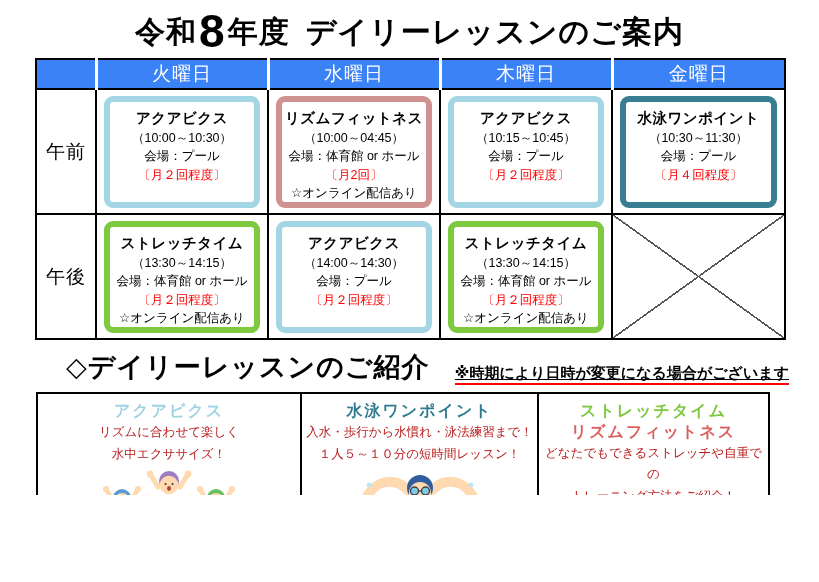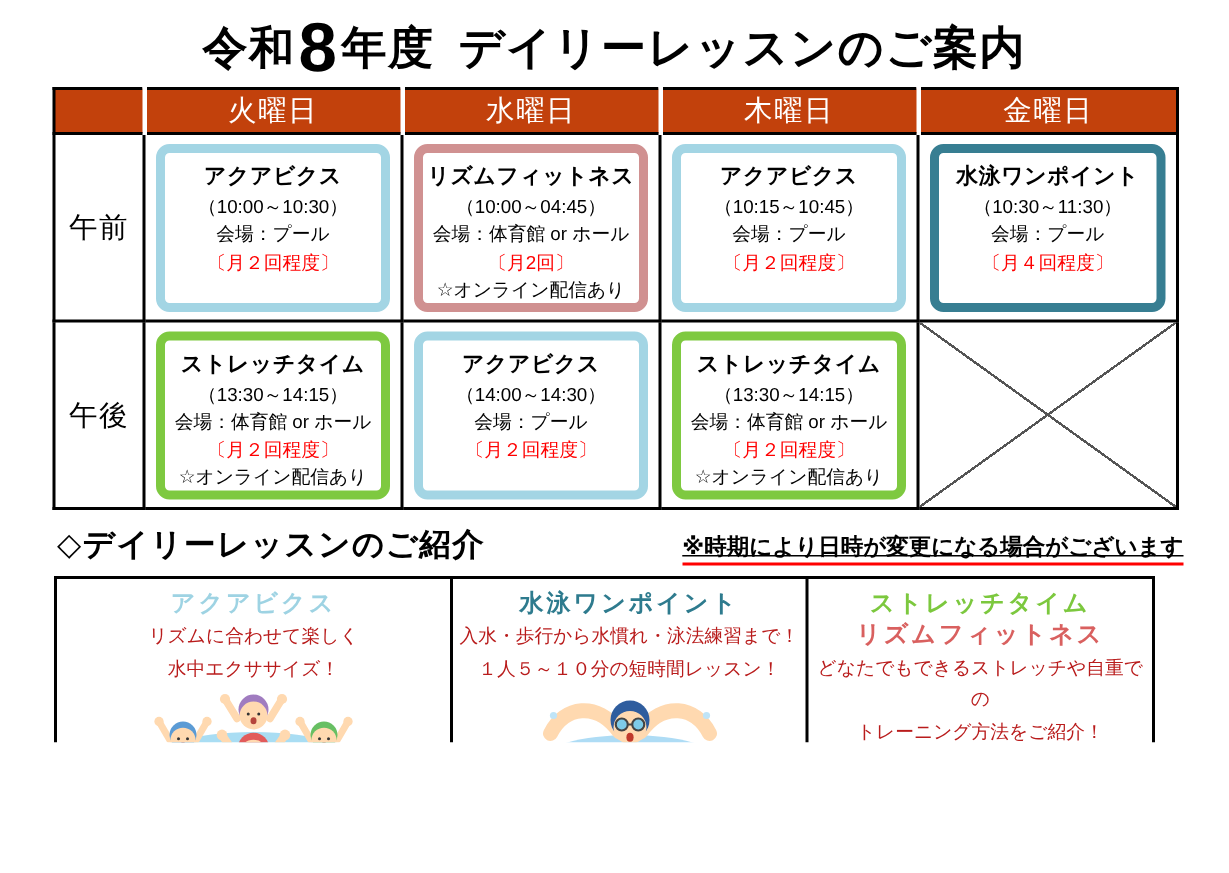--- a/index.html
+++ b/index.html
@@ -7,21 +7,21 @@
   .page { width: 819px; height: 495px; overflow: hidden; position: relative; background: #fff; }
 
   
   .title { height: 46px; margin-top: 8px; text-align: center; font-weight: bold; font-size: 30px; line-height: 46px; letter-spacing: 1px; white-space: nowrap; }
   .t-big { font-size: 46px; vertical-align: -5px; margin: 0 2px; }
   .t-main { margin-left: 16px; }
 
   
   table.schedule { margin: 4px 0 0 35px; border-collapse: collapse; table-layout: fixed; width: 749px; }
   .schedule th, .schedule td { border: 2px solid #000; padding: 0; }
-  .schedule thead th { height: 30px; background: #c2410c; color: #fff; font-size: 19px; font-weight: normal; letter-spacing: 1px; }
+  .schedule thead th { height: 30px; background: #3b82f6; color: #fff; font-size: 19px; font-weight: normal; letter-spacing: 1px; }
   .schedule thead th + th { border-left: 3px solid #fff; }
   .schedule tbody th.rowlabel { font-size: 19px; font-weight: normal; background: #fff; letter-spacing: 1px; }
   .schedule tbody td { height: 125px; vertical-align: middle; }
 
   .lesson { width: calc(100% - 14px); height: 112px; margin: 0 auto; border: 6px solid #999; border-radius: 9px;
             background: #fff; text-align: center; padding-top: 6px; font-size: 12.5px; line-height: 1.48; overflow: hidden; }
   .l-name { font-size: 14.5px; font-weight: bold; letter-spacing: 0.5px; }
   .l-freq { color: #ff0000; }
   .b-lightblue { border-color: #a3d5e4; }
   .b-pink      { border-color: #d09191; }
@@ -30,21 +30,21 @@
 
   td.crossed { position: relative; }
   .cross { position: absolute; inset: 0;
     background:
       linear-gradient(to top right,    transparent calc(50% - 0.8px), #555 calc(50% - 0.8px), #555 calc(50% + 0.8px), transparent calc(50% + 0.8px)),
       linear-gradient(to bottom right, transparent calc(50% - 0.8px), #555 calc(50% - 0.8px), #555 calc(50% + 0.8px), transparent calc(50% + 0.8px));
   }
 
   
   .introhead { display: flex; justify-content: space-between; align-items: flex-end; margin: 9px 30px 7px 38px; }
-  .intro-heading { font-size: 21px; font-weight: bold; letter-spacing: 1px; }
+  .intro-heading { font-size: 27px; font-weight: bold; letter-spacing: 1px; margin-left: 28px; }
   .notice { font-size: 15px; font-weight: bold; text-decoration: underline; border-bottom: 2px solid #ff0000; padding-bottom: 0px; line-height: 1.25; }
 
   
   .cards { margin-left: 36px; width: 734px; height: 154px; border: 2px solid #000; display: grid; grid-template-columns: 262px 237px 231px; }
   .card { text-align: center; padding-top: 7px; overflow: hidden; }
   .card + .card { border-left: 2px solid #000; }
   .card-title { font-size: 16px; font-weight: bold; letter-spacing: 2px; line-height: 1.3; }
   .t-blue  { color: #9ed3e3; }
   .t-teal  { color: #2e7b8e; }
   .t-green { color: #7cc83e; }

